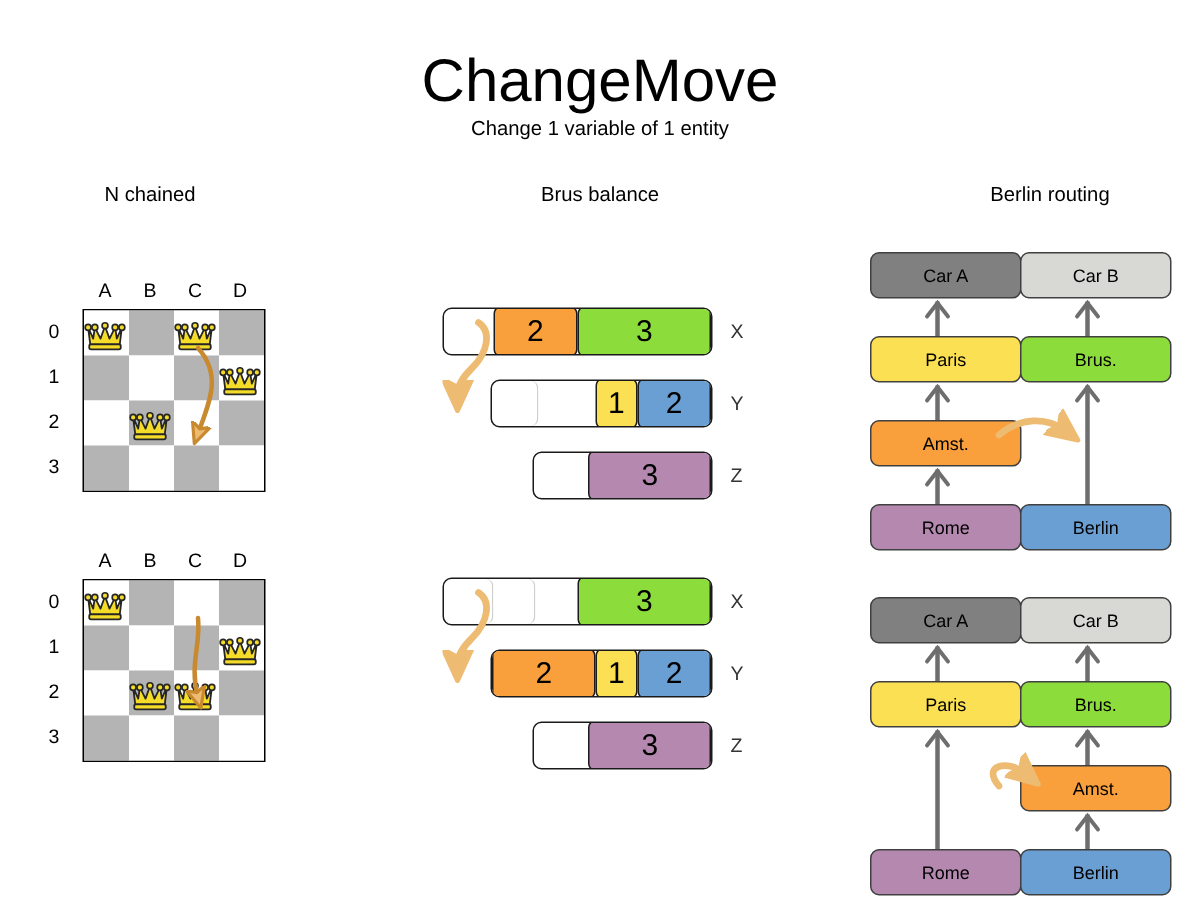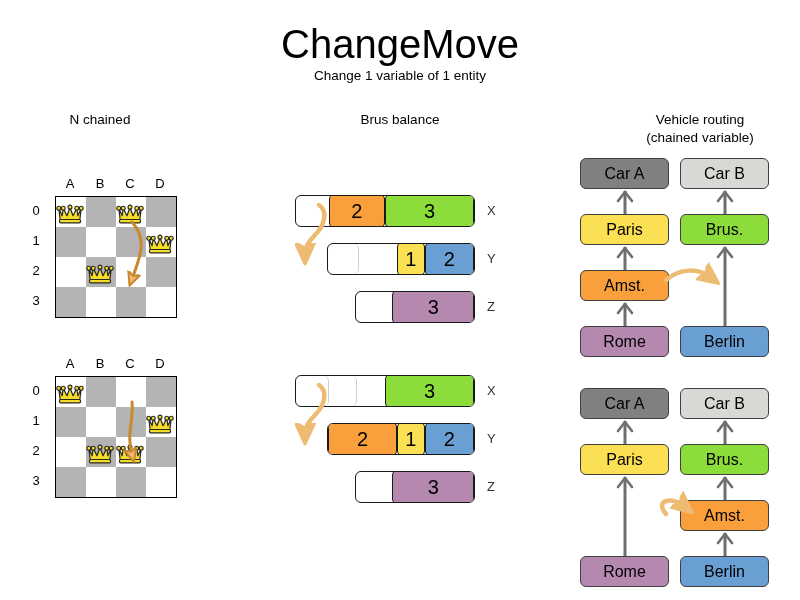--- a/index.html
+++ b/index.html
@@ -9,21 +9,21 @@
     background: #ffffff;
   }
   body {
     width: 800px;
     height: 600px;
     position: relative;
     font-family: "Liberation Sans", sans-serif;
     color: #000000;
     overflow: hidden;
   }
-  .abs { position: absolute; }
+  .abs { position: absolute; margin-top: 10px; }
 
   
   #page-title {
     top: 22px; left: 0; width: 800px;
     text-align: center;
     font-size: 40px;
     font-weight: normal;
     letter-spacing: 0px;
     color: #000;
     line-height: 1.1;
@@ -117,44 +117,43 @@
     font-size: 13px;
     color: #333;
     line-height: 32px;
   }
   .cloud-arrow { position: absolute; left: 0; top: 0; width: 230px; height: 130px; pointer-events: none; }
 
   
   .vrp-group { width: 220px; height: 200px; }
   .node {
     position: absolute;
-    width: 89px; height: 31px;
+    width: 101px; height: 31px;
     border: 1.6px solid #404040;
     border-radius: 6px;
     box-sizing: border-box;
     display: flex;
     align-items: center;
     justify-content: center;
-    font-size: 16px;
+    font-size: 12px;
     color: #000;
   }
   .vrp-edges { position: absolute; left: 0; top: 0; width: 220px; height: 200px; pointer-events: none; }
   .vrp-arrow { position: absolute; left: 0; top: 0; width: 220px; height: 200px; pointer-events: none; }
 </style>
 </head>
 <body>
 
 <div class="abs" id="page-title">ChangeMove</div>
 <div class="abs" id="page-subtitle">Change 1 variable of 1 entity</div>
 
 <div class="abs col-heading" id="heading-nqueens">N chained</div>
 <div class="abs col-heading" id="heading-cloud">Brus balance</div>
 <div class="abs col-heading" id="heading-vrp">
-  <div>Vehicle routing</div>
-  <div>(chained variable)</div>
+  <div>Berlin routing</div>
 </div>
 
 <div class="abs board-wrap" id="board-before" style="left:30px; top:170px;">
     <div class="board">
       <div class="cell light" style="left: 0px; top: 0px;"></div>
       <div class="cell dark" style="left: 30px; top: 0px;"></div>
       <div class="cell light" style="left: 60px; top: 0px;"></div>
       <div class="cell dark" style="left: 90px; top: 0px;"></div>
       <div class="cell dark" style="left: 0px; top: 30px;"></div>
       <div class="cell light" style="left: 30px; top: 30px;"></div>

